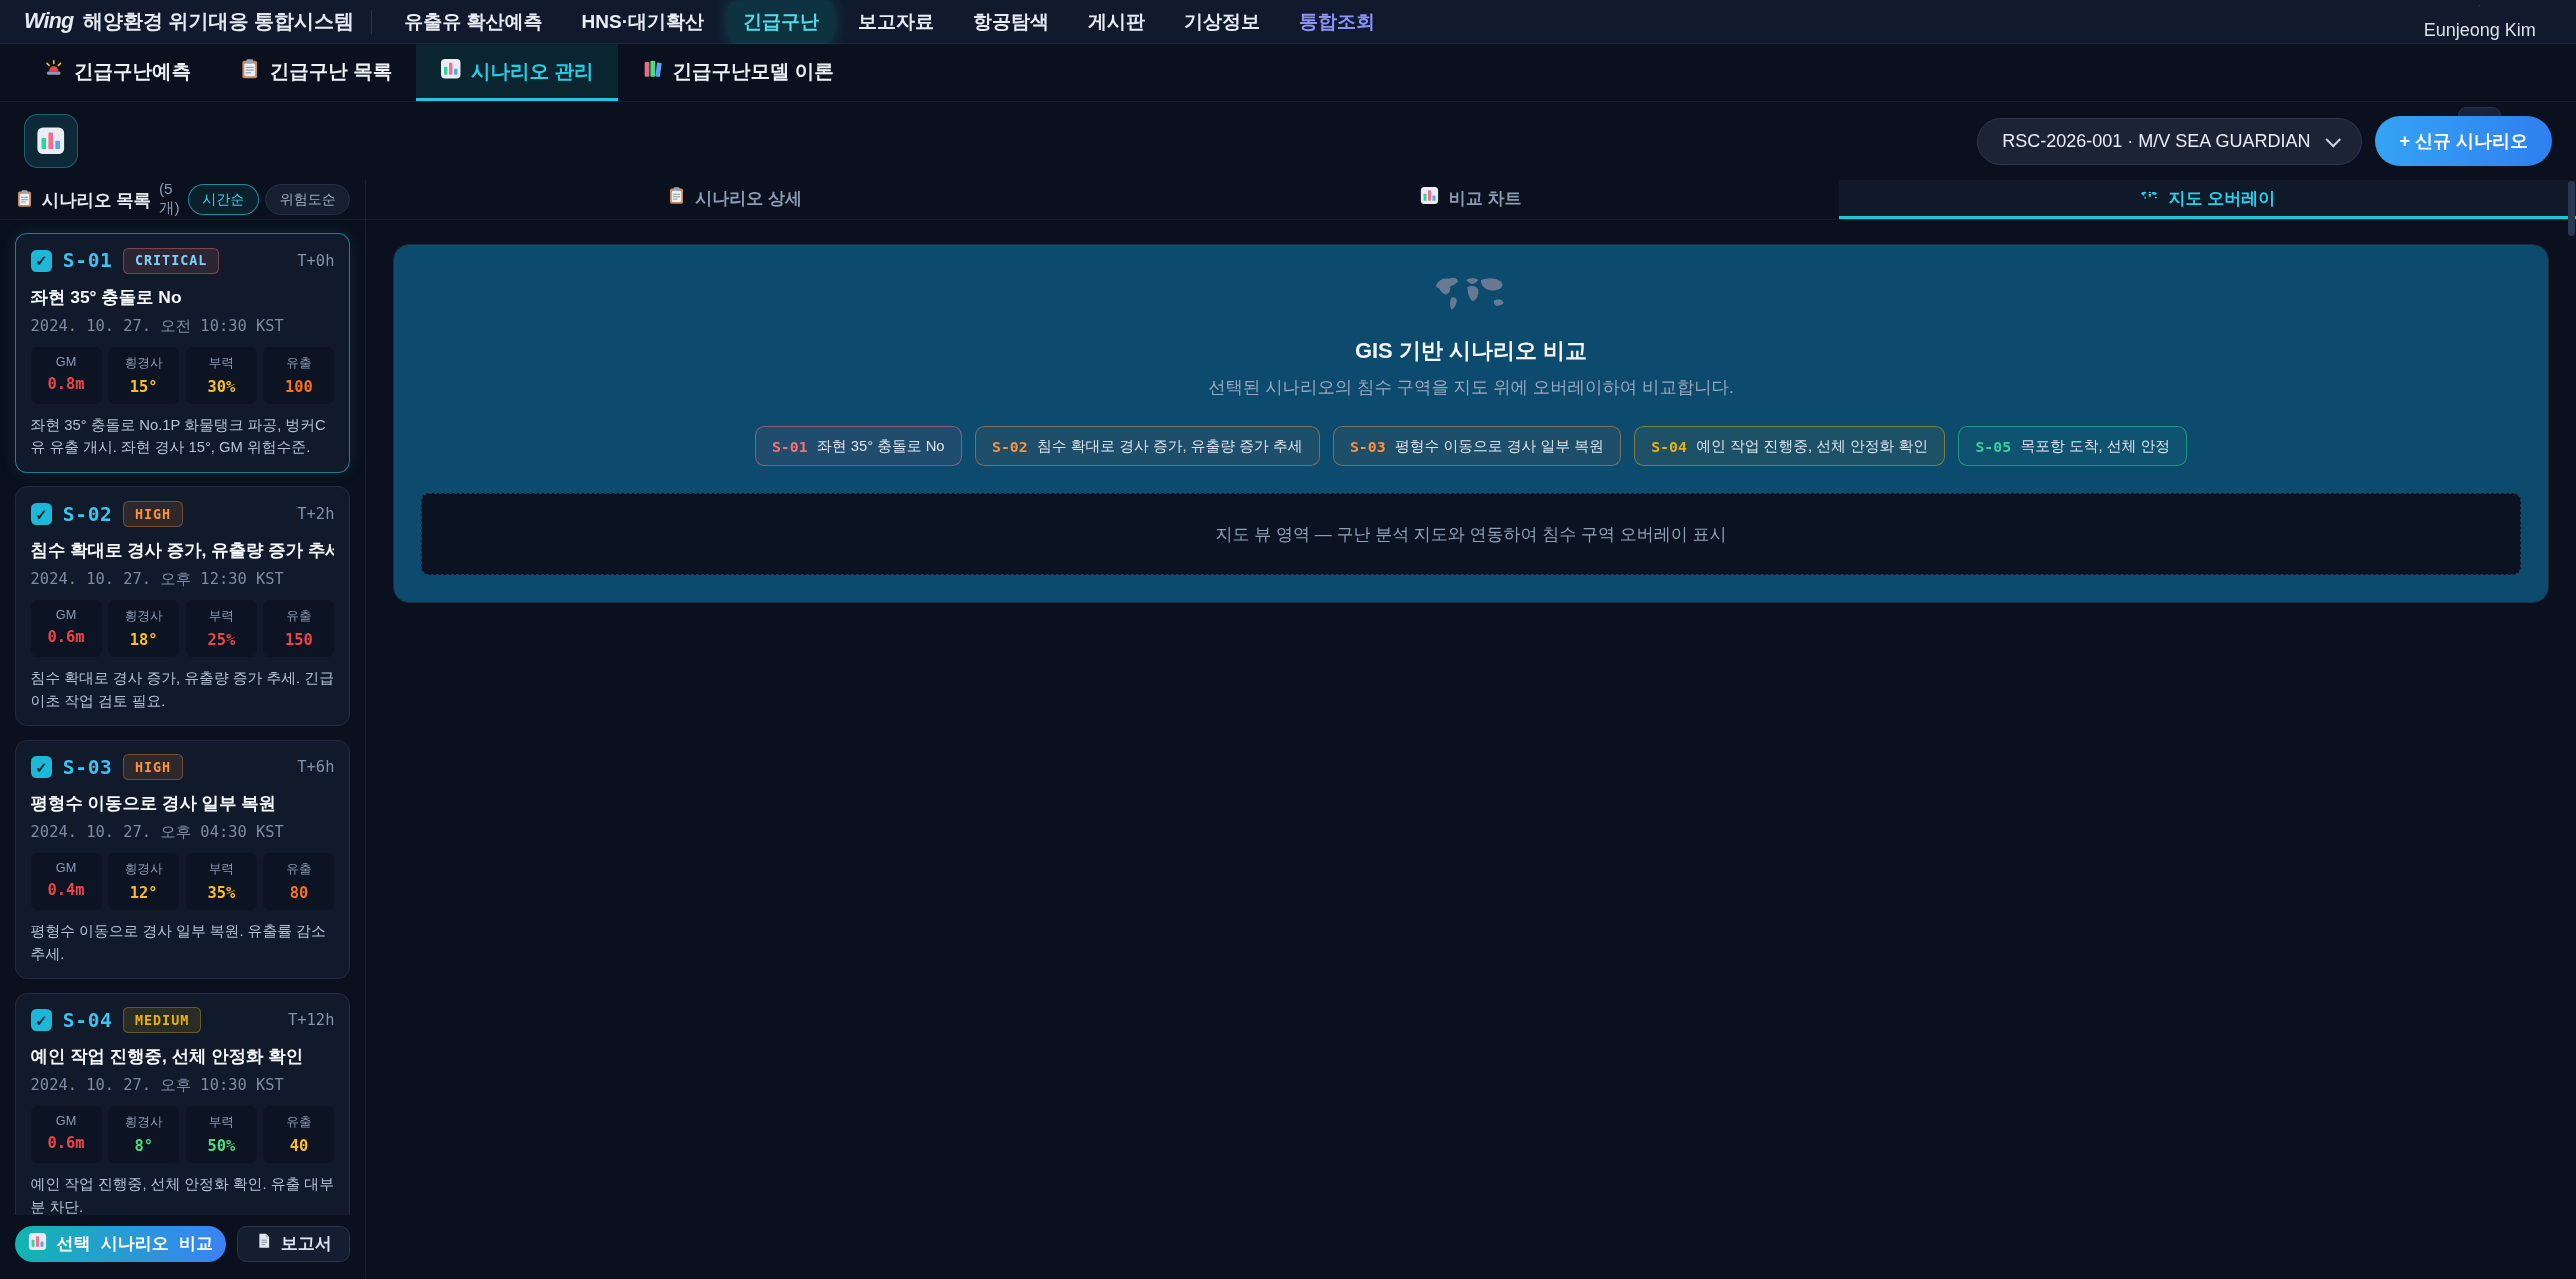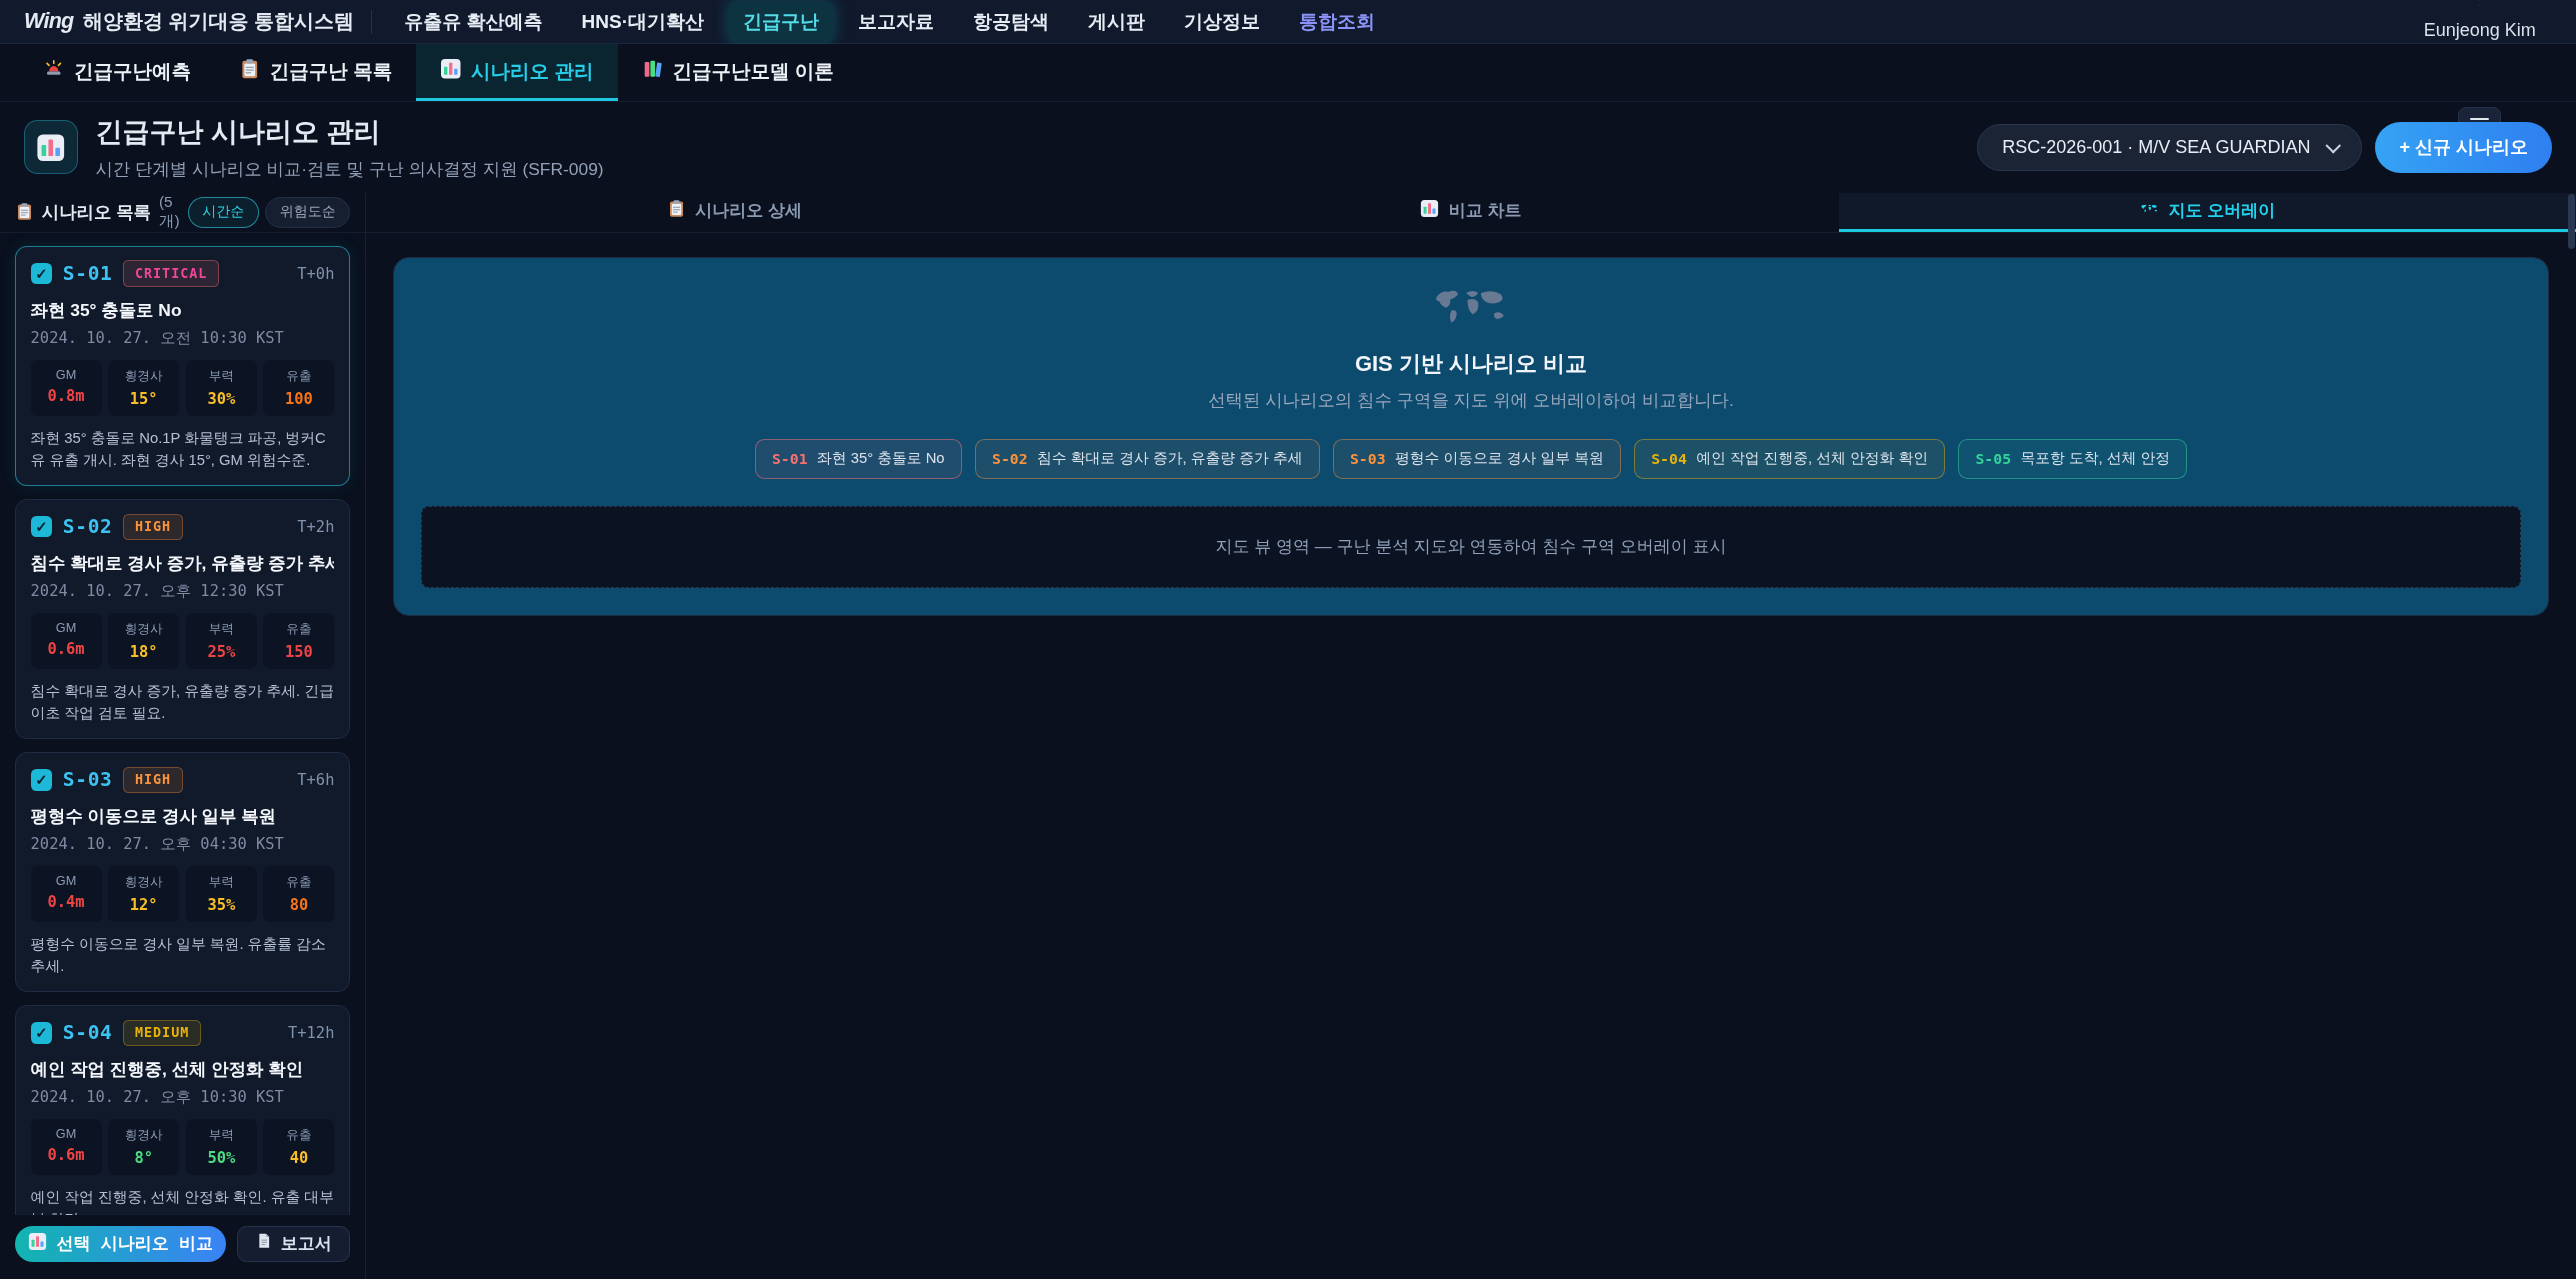--- a/index.html
+++ b/index.html
@@ -85,21 +85,21 @@
 
   .scenario-list { flex:1; min-height:0; overflow:hidden; padding:13.4px 14.8px;
     display:flex; flex-direction:column; gap:13.4px; }
   .card { background:#111a2b; border:1.3px solid #202c44; border-radius:12px; padding:13.4px 14.8px; cursor:pointer; }
   .card.selected { border-color:rgba(34,211,238,.55); box-shadow:0 0 17.4px rgba(34,211,238,.10); }
   .card-head { display:flex; align-items:center; gap:10.7px; }
   .checkbox { width:21.5px; height:21.5px; border-radius:5.4px; background:#1db8d8; color:#06252e;
     display:flex; align-items:center; justify-content:center; font-size:14.8px; font-weight:800; cursor:pointer; }
   .sc-id { font-size:19.5px; font-weight:800; color:#3cc3f2; letter-spacing:0.7px; }
   .sev { font-size:13.4px; font-weight:800; letter-spacing:1px; padding:4.7px 10.7px; border-radius:5.4px; }
-  .sev-critical { color:#ec4899; background:rgba(248,113,113,.13); border:0.7px solid rgba(248,113,113,.4);text-align:right; }
+  .sev-critical { color:#7dd3fc; background:rgba(248,113,113,.13); border:0.7px solid rgba(248,113,113,.4);text-align:right; }
   .sev-high     { color:#fb923c; background:rgba(251,146,60,.12); border:0.7px solid rgba(251,146,60,.35); }
   .sev-medium   { color:#eab308; background:rgba(234,179,8,.12);  border:0.7px solid rgba(234,179,8,.35); }
   .sc-time { margin-left:auto; font-size:15.4px; color:#8093ad; }
   .card-title { font-size:17.4px; font-weight:800; margin-top:10.7px; color:#f4f7fb; white-space:nowrap; overflow:hidden; }
   .card-date { font-size:15.4px; color:#7e8ba3; margin-top:6.7px; }
   .metrics { display:grid; grid-template-columns:repeat(4,1fr); gap:6.7px; margin-top:10.7px; }
   .tile { background:#0c1424; border-radius:6.7px; padding:8px 4px; text-align:center; }
   .tile .mlabel { font-size:12.7px; color:#8b9bb4; }
   .tile .mvalue { font-size:15.4px; font-weight:800; margin-top:5.4px; }
   .v-danger { color:#ef4444; } .v-warn { color:#fbbf24; } .v-ok { color:#4ade80; } .v-orange { color:#f97316; }
@@ -238,24 +238,20 @@
 <section class="pageheader">
   <div class="ph-iconbox">
     <span class="icon">
       <svg viewBox="0 0 32 32">
           <rect x="1.5" y="1.5" width="29" height="29" rx="6" fill="#e9edf5"></rect>
           <rect x="6" y="13" width="5" height="12" rx="1" fill="#34d399"></rect>
           <rect x="13.5" y="7" width="5" height="18" rx="1" fill="#f66d8a"></rect>
           <rect x="21" y="16" width="5" height="9" rx="1" fill="#5aa2f7"></rect>
         </svg>
     </span>
-  </div>
-  <div>
-    <div class="ph-title">긴급구난 시나리오 관리</div>
-    <div class="ph-sub">시간 단계별 시나리오 비교·검토 및 구난 의사결정 지원 (SFR-009)</div>
   </div>
   <div class="ph-right">
     <div class="select-pill">
       <span>RSC-2026-001 · M/V SEA GUARDIAN</span>
       <span class="chev"></span>
     </div>
     <button class="btn-new">+ 신규 시나리오</button>
   </div>
 </section>
 

